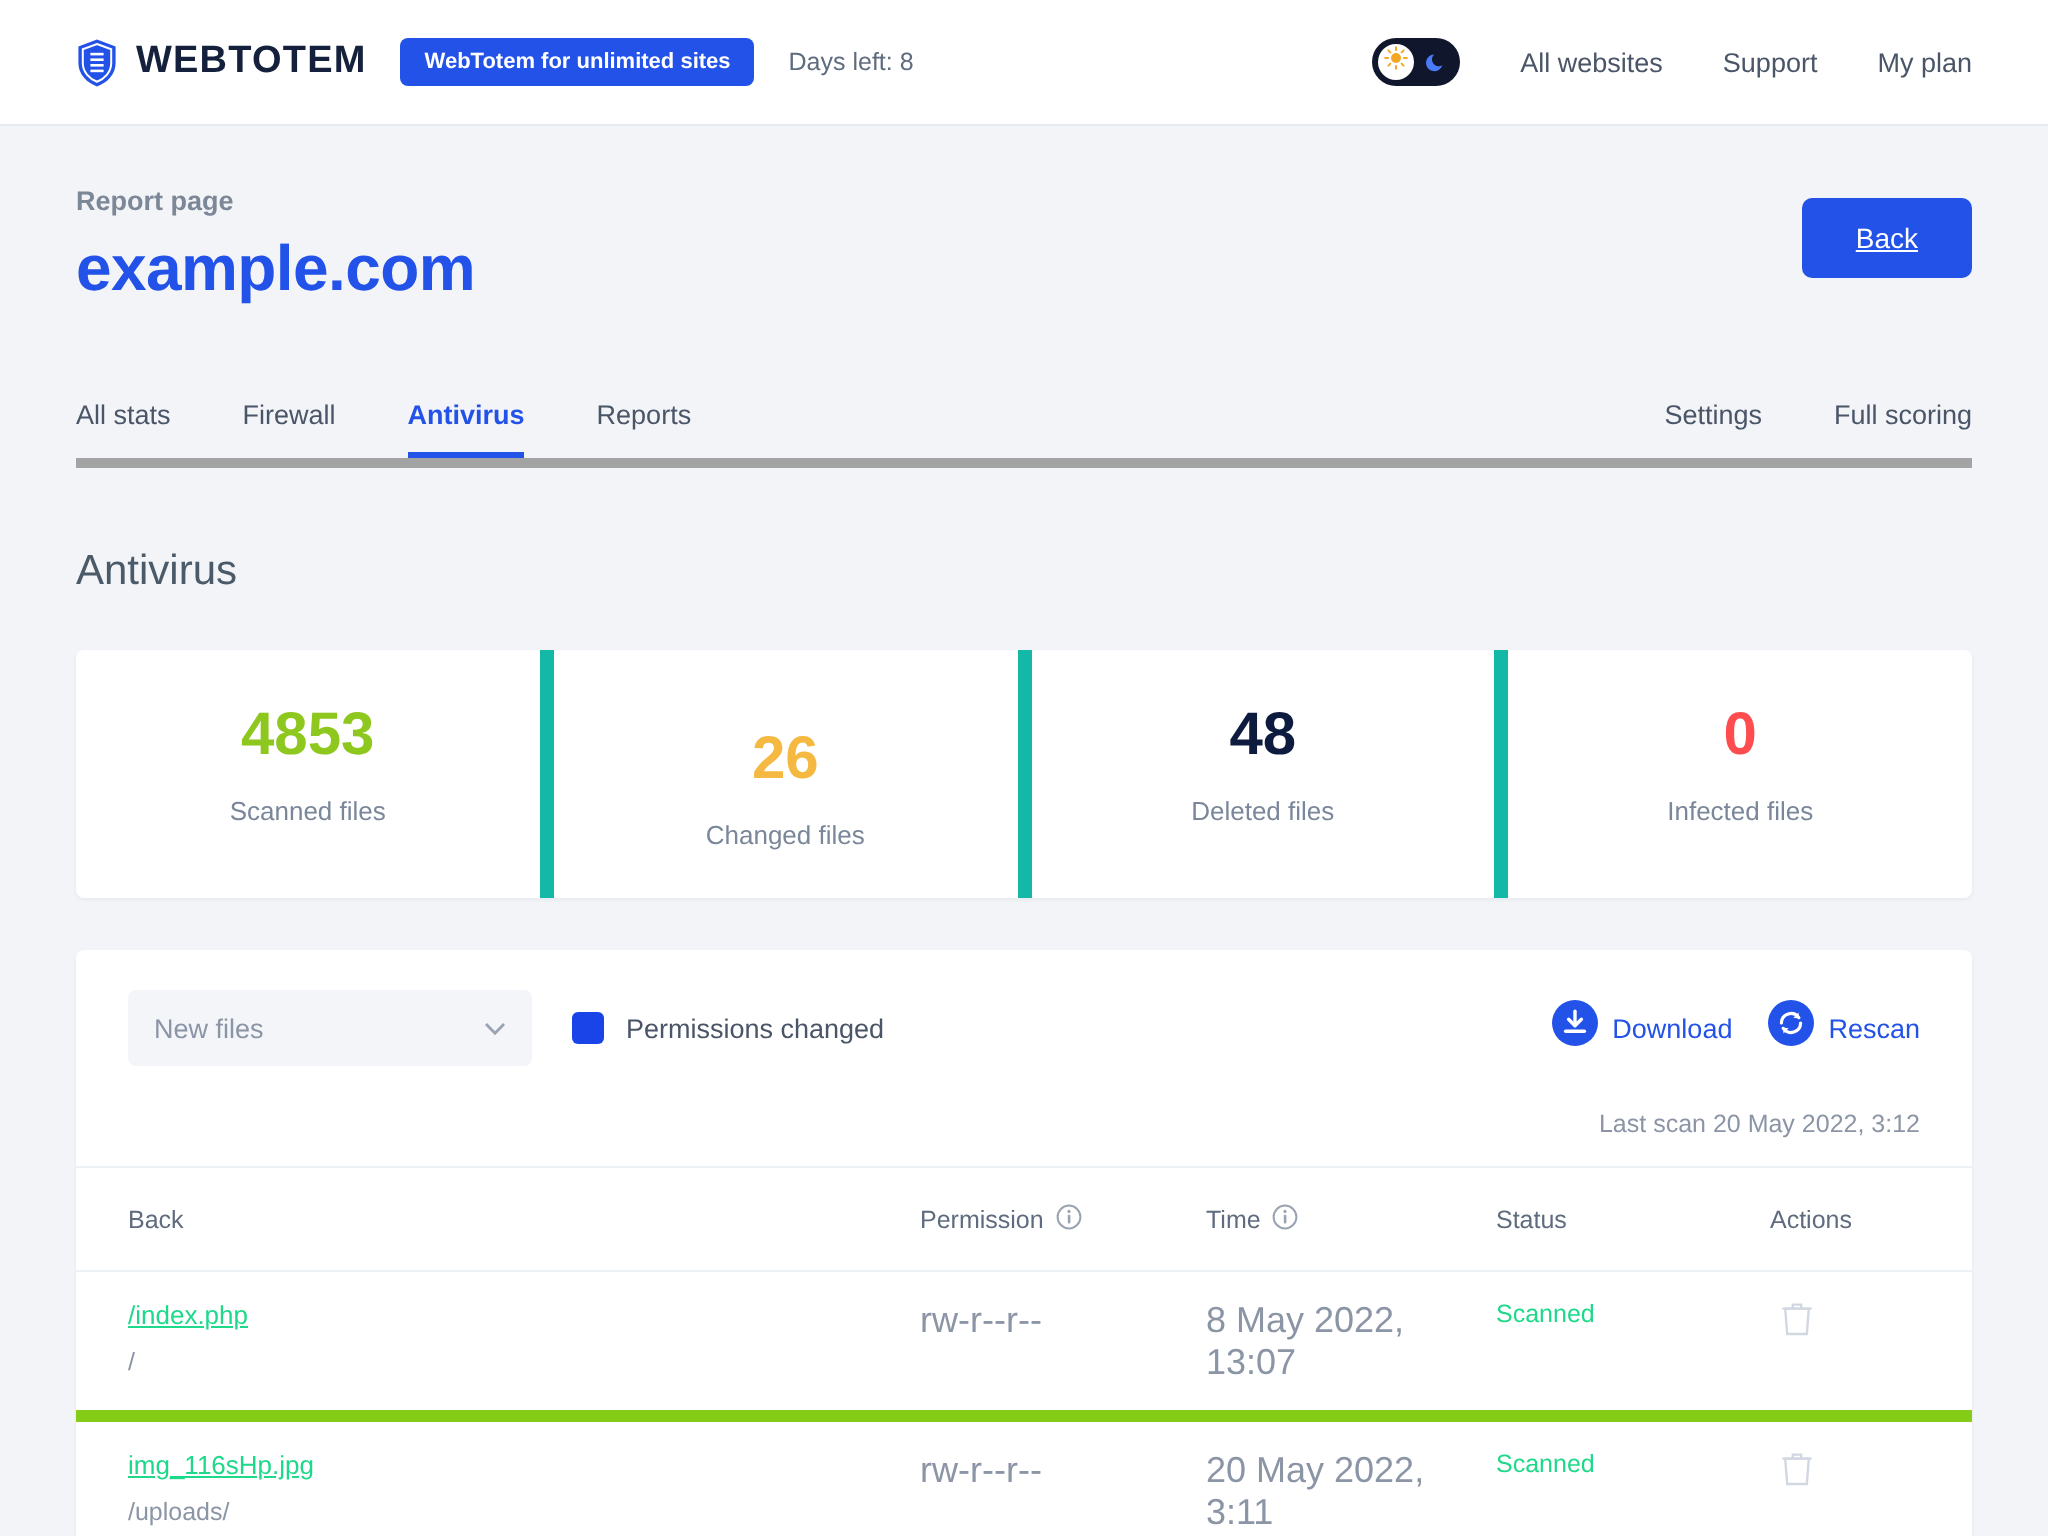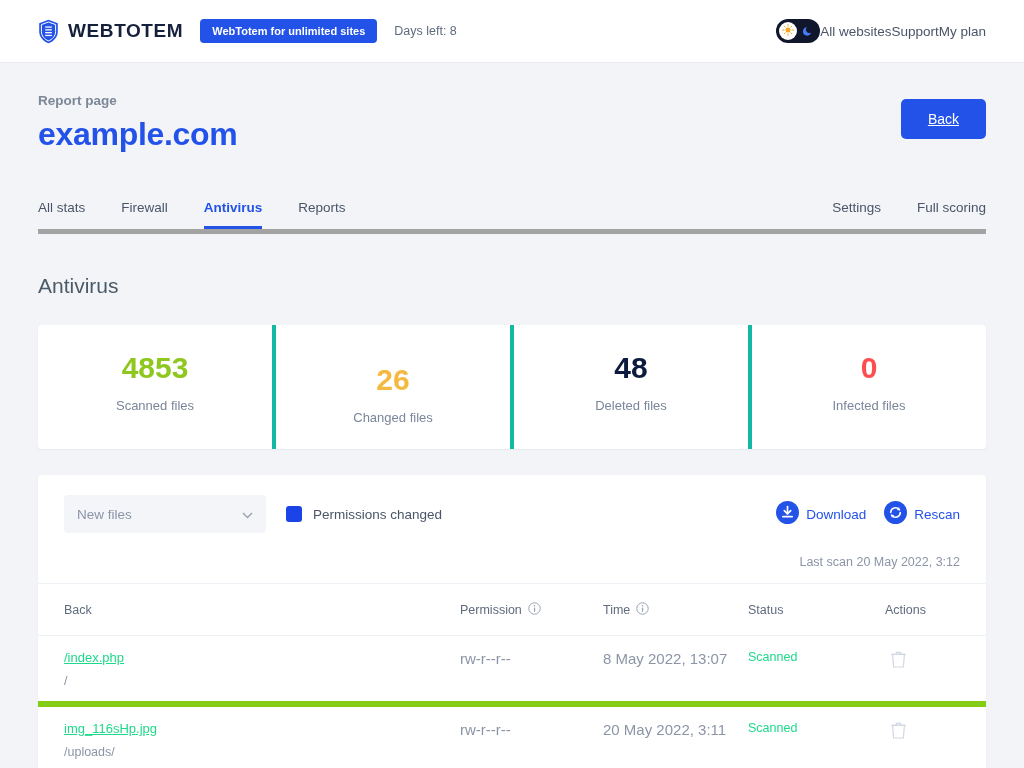--- a/index.html
+++ b/index.html
@@ -38,20 +38,21 @@
   .days-left {
     margin-left: 17px;
     font-size: 12.5px;
     color: #5f6b7e;
     white-space: nowrap;
   }
   .topbar-right {
     margin-left: auto;
     display: flex;
     align-items: center;
+    gap: 30px;
   }
   .theme-toggle {
     width: 44px; height: 24px;
     border-radius: 13px;
     background: #10162b;
     display: flex; align-items: center;
     padding: 3px;
     position: relative;
   }
   .theme-toggle .knob {
@@ -137,21 +138,21 @@
     margin-top: 27px;
     background: #ffffff;
     border-radius: 4px;
     display: flex;
     box-shadow: 0 1px 2px rgba(16,30,60,0.05);
   }
   .stat {
     flex: 1;
     padding: 26px 10px 24px;
     text-align: center;
-    border-right: 4px solid #14b8a6;
+    border-right: 7px solid #14b8a6;
   }
   .stat:last-child { border-right: none; }
   .stat-value {
     font-size: 30px;
     font-weight: bold;
     line-height: 1.1;
   }
   .stat-label {
     margin-top: 14px;
     font-size: 13px;
@@ -242,21 +243,21 @@
   }
   tbody tr:last-child td { border-bottom: none; }
   .file-name {
     font-size: 13px;
     color: #1ed98a;
     display: block;
     margin-bottom: 9px;
     cursor: pointer;
   }
   .file-path { font-size: 12.5px; color: #8b95a6; display: block; }
-  .cell-muted { font-size: 15px; color: #8b95a6; }
+  .cell-muted { font-size: 18px; color: #8b95a6; }
   .cell-status { font-size: 12.5px; color: #1ed98a; }
   .trash-cell { padding-left: 6px; }
   .trash-btn { cursor: pointer; display: inline-block; }
 </style>
 </head>
 <body>
 
 <div class="topbar">
   <div class="brand">
     <span>

